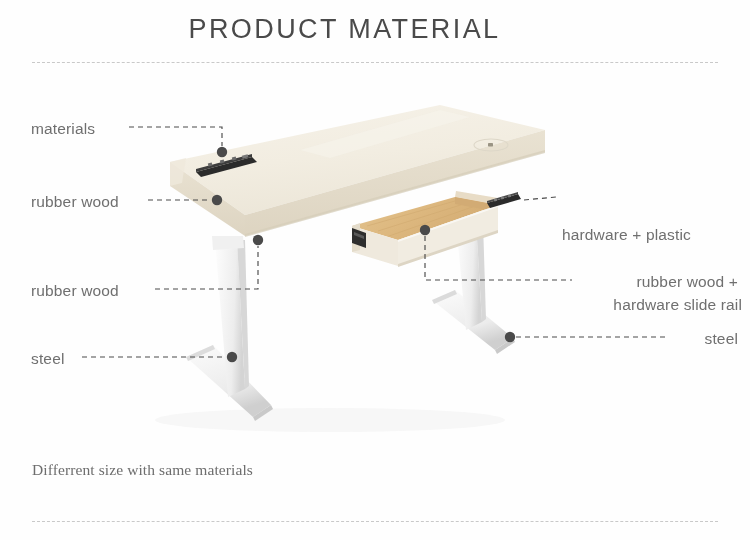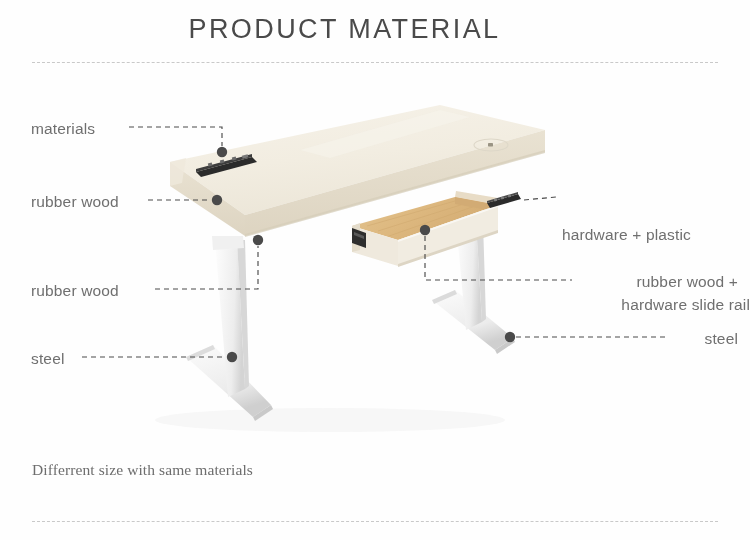--- a/index.html
+++ b/index.html
@@ -247,20 +247,20 @@
   <div class="callout" style="left:31px; top:191px;">rubber wood</div>
 
   <div class="callout" style="left:31px; top:280px;">rubber wood</div>
 
   <div class="callout" style="left:31px; top:348px;">steel</div>
 
   <div class="callout" style="left:562px; top:188px;margin-top:36px;">hardware + plastic</div>
 
   <div class="callout right-al" style="right:12px; top:271px;margin-left:16px;">rubber wood +</div>
 
-  <div class="callout right-al" style="right:0; top:294px;margin-left:48px;">hardware slide rail</div>
+  <div class="callout right-al" style="right:8px; top:294px;margin-left:48px;">hardware slide rail</div>
 
   <div class="callout right-al" style="right:12px; top:328px;">steel</div>
 
   <div class="footer-note">Differrent size with same materials</div>
   <div class="divider divider-bottom"></div>
 
 </div>
 
 </body></html>

